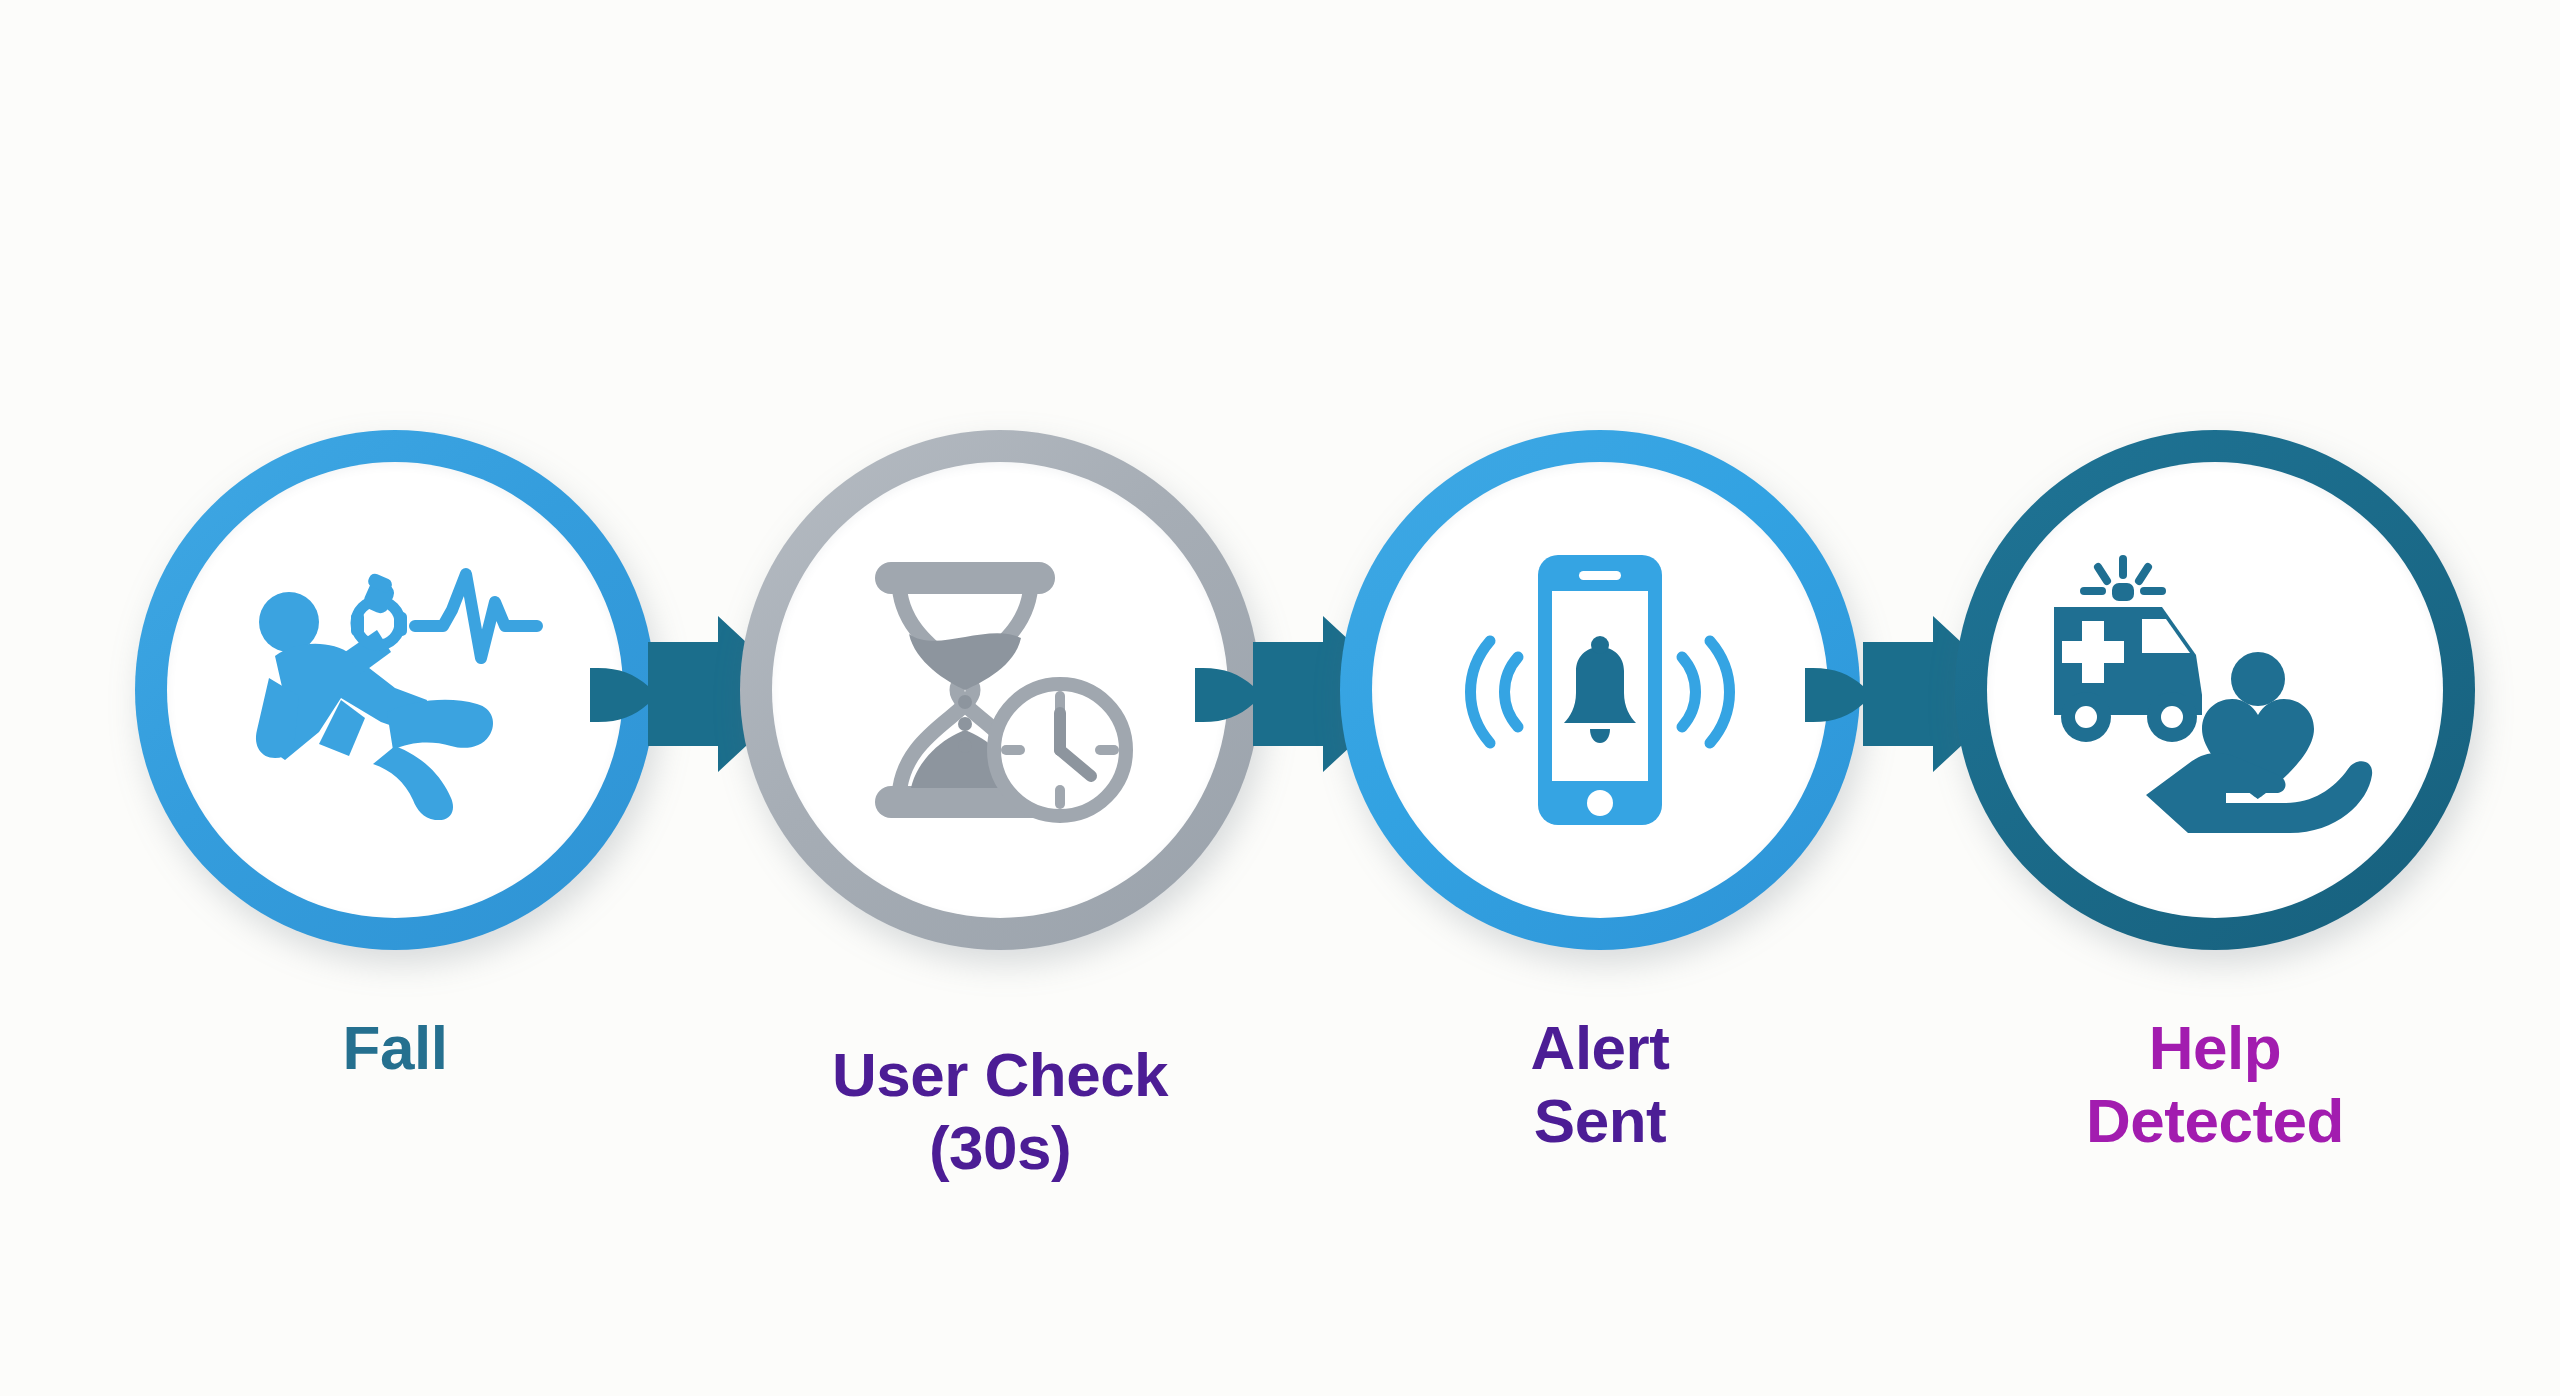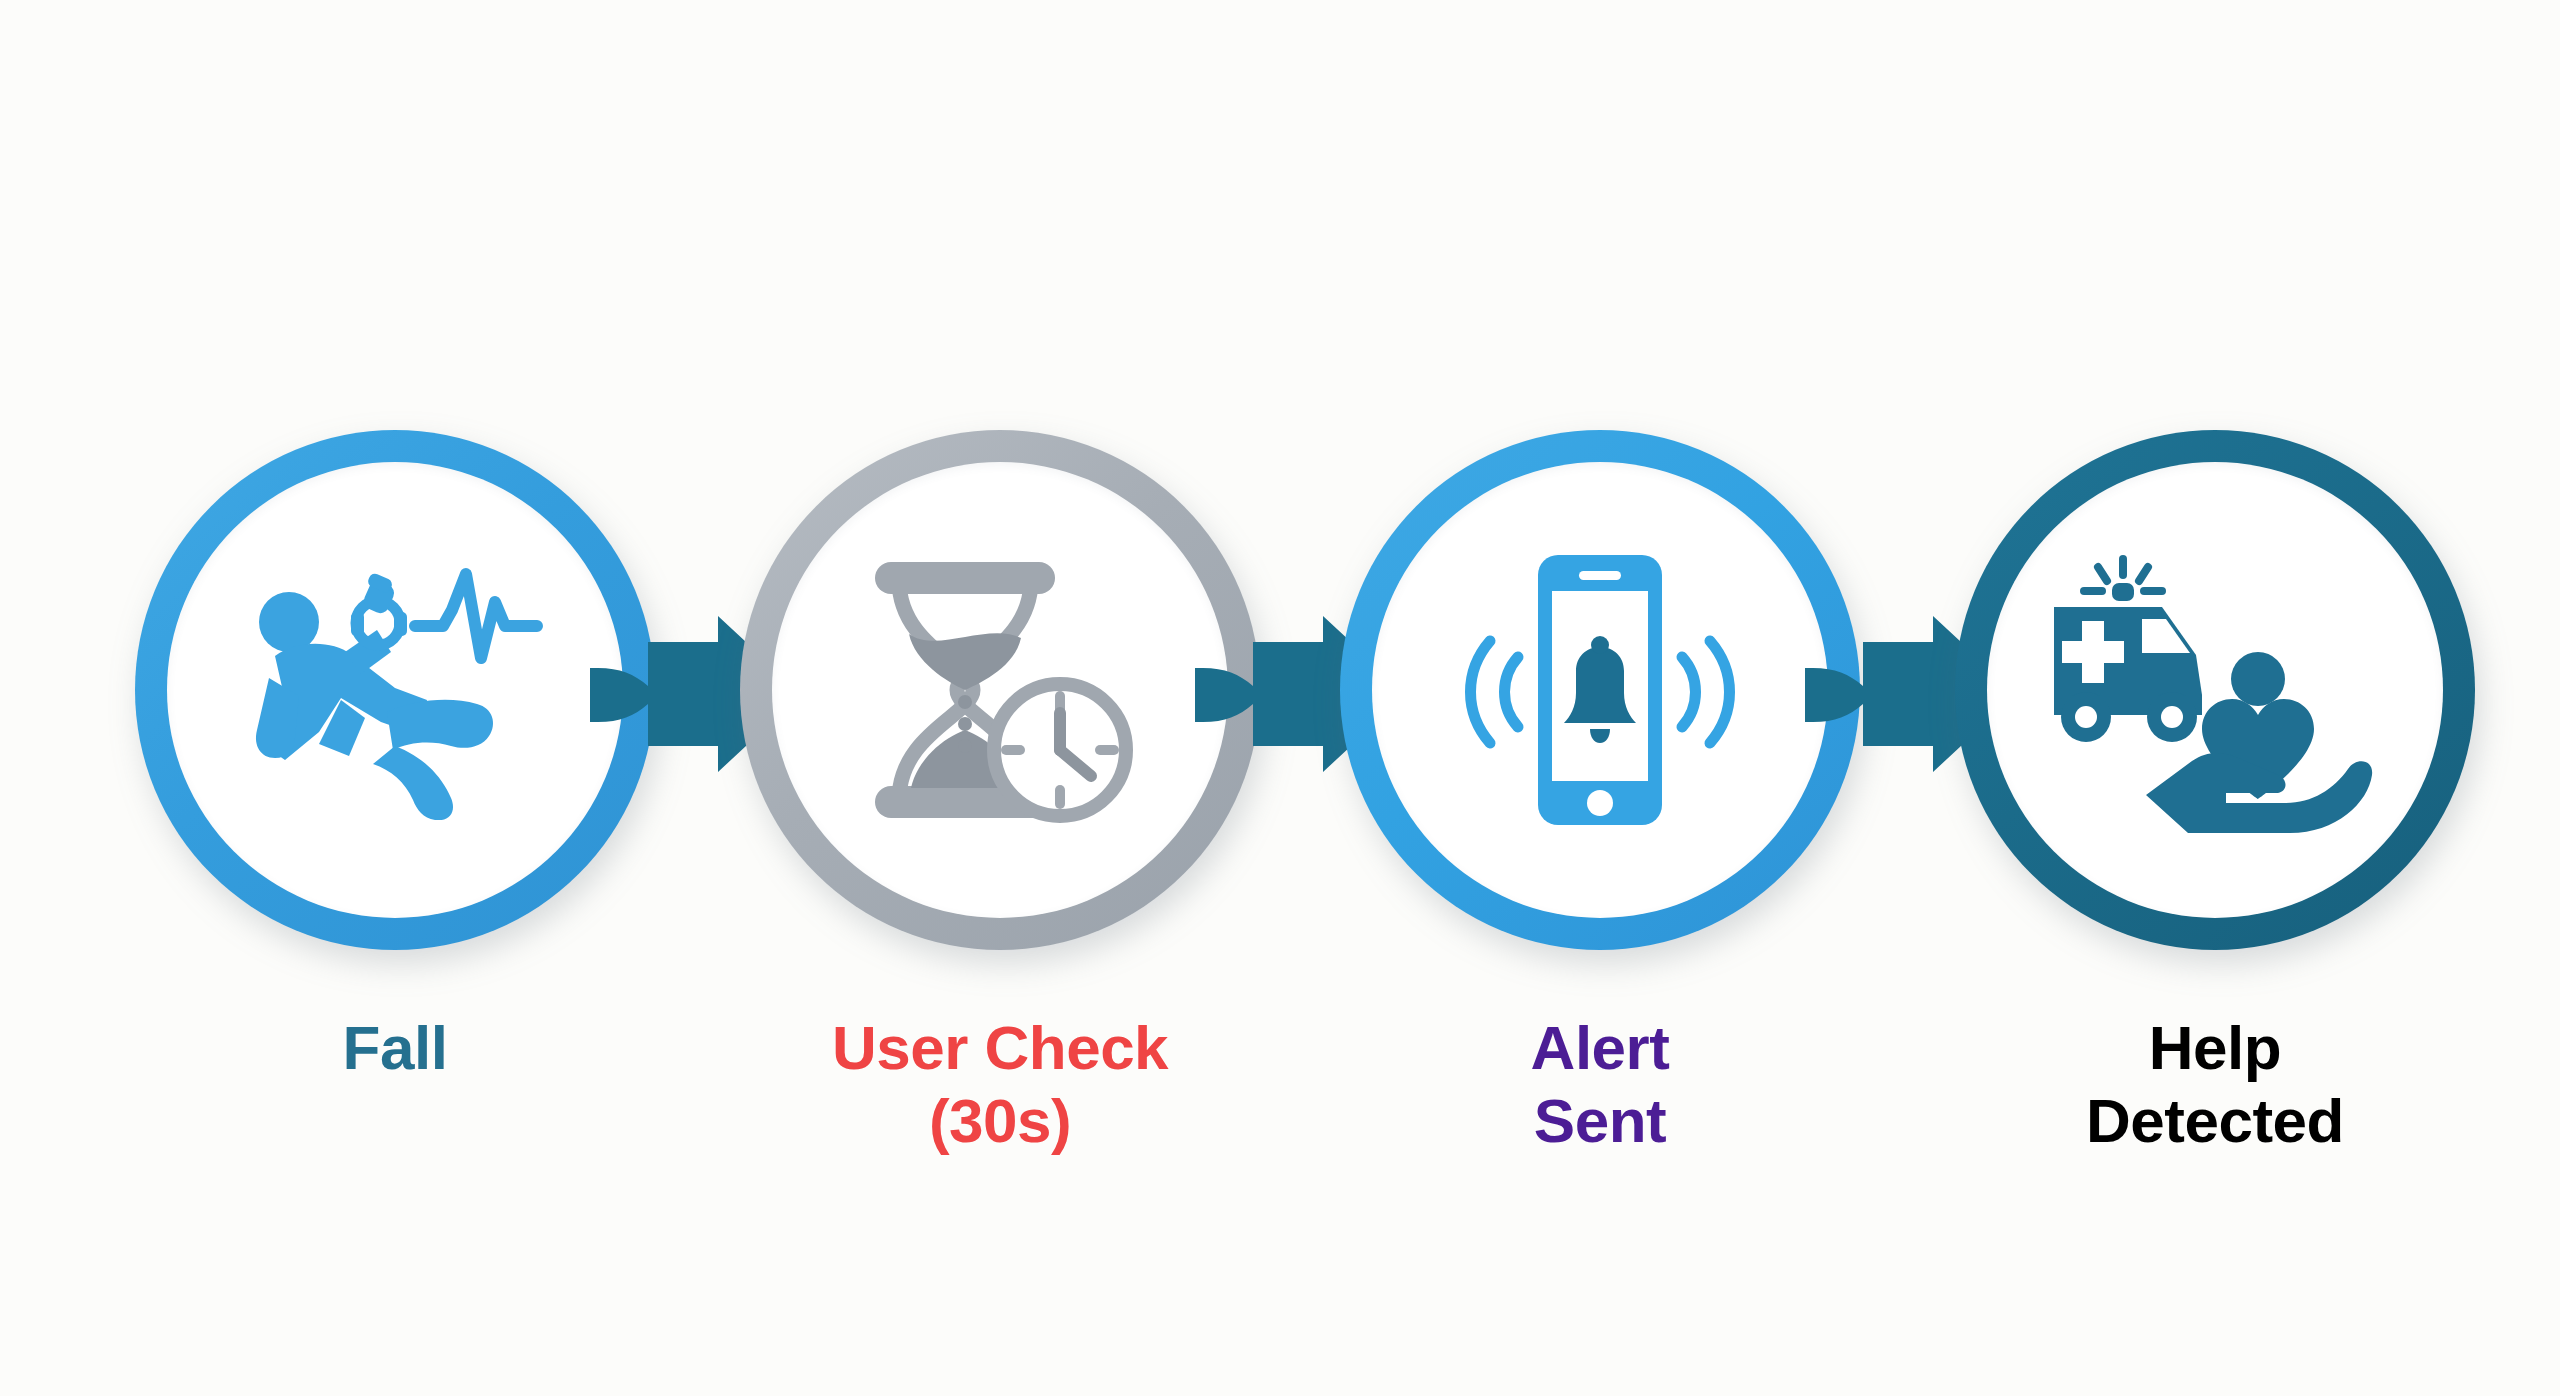--- a/index.html
+++ b/index.html
@@ -113,23 +113,23 @@
     position: absolute;
     top: 1012px;
     width: 520px;
     text-align: center;
     font-weight: bold;
     font-size: 62px;
     line-height: 1.17;
     letter-spacing: -0.5px;
   }
   .label-1 { left: 135px; color: #25708f; }
-  .label-2 { left: 740px; color: #ef4444; }
+  .label-2 { left: 740px; color: #4c1d95; margin-top: 27px; }
   .label-3 { left: 1340px; color: #4c1d95; }
-  .label-4 { left: 1955px; color: #000000; }
+  .label-4 { left: 1955px; color: #a21caf; }
 
   .label .l1, .label .l2 { display: block; white-space: nowrap; }
 </style>
 </head>
 <body>
 
 <div id="stage">
   <div class="flow">
 
     <div class="step step-1">

